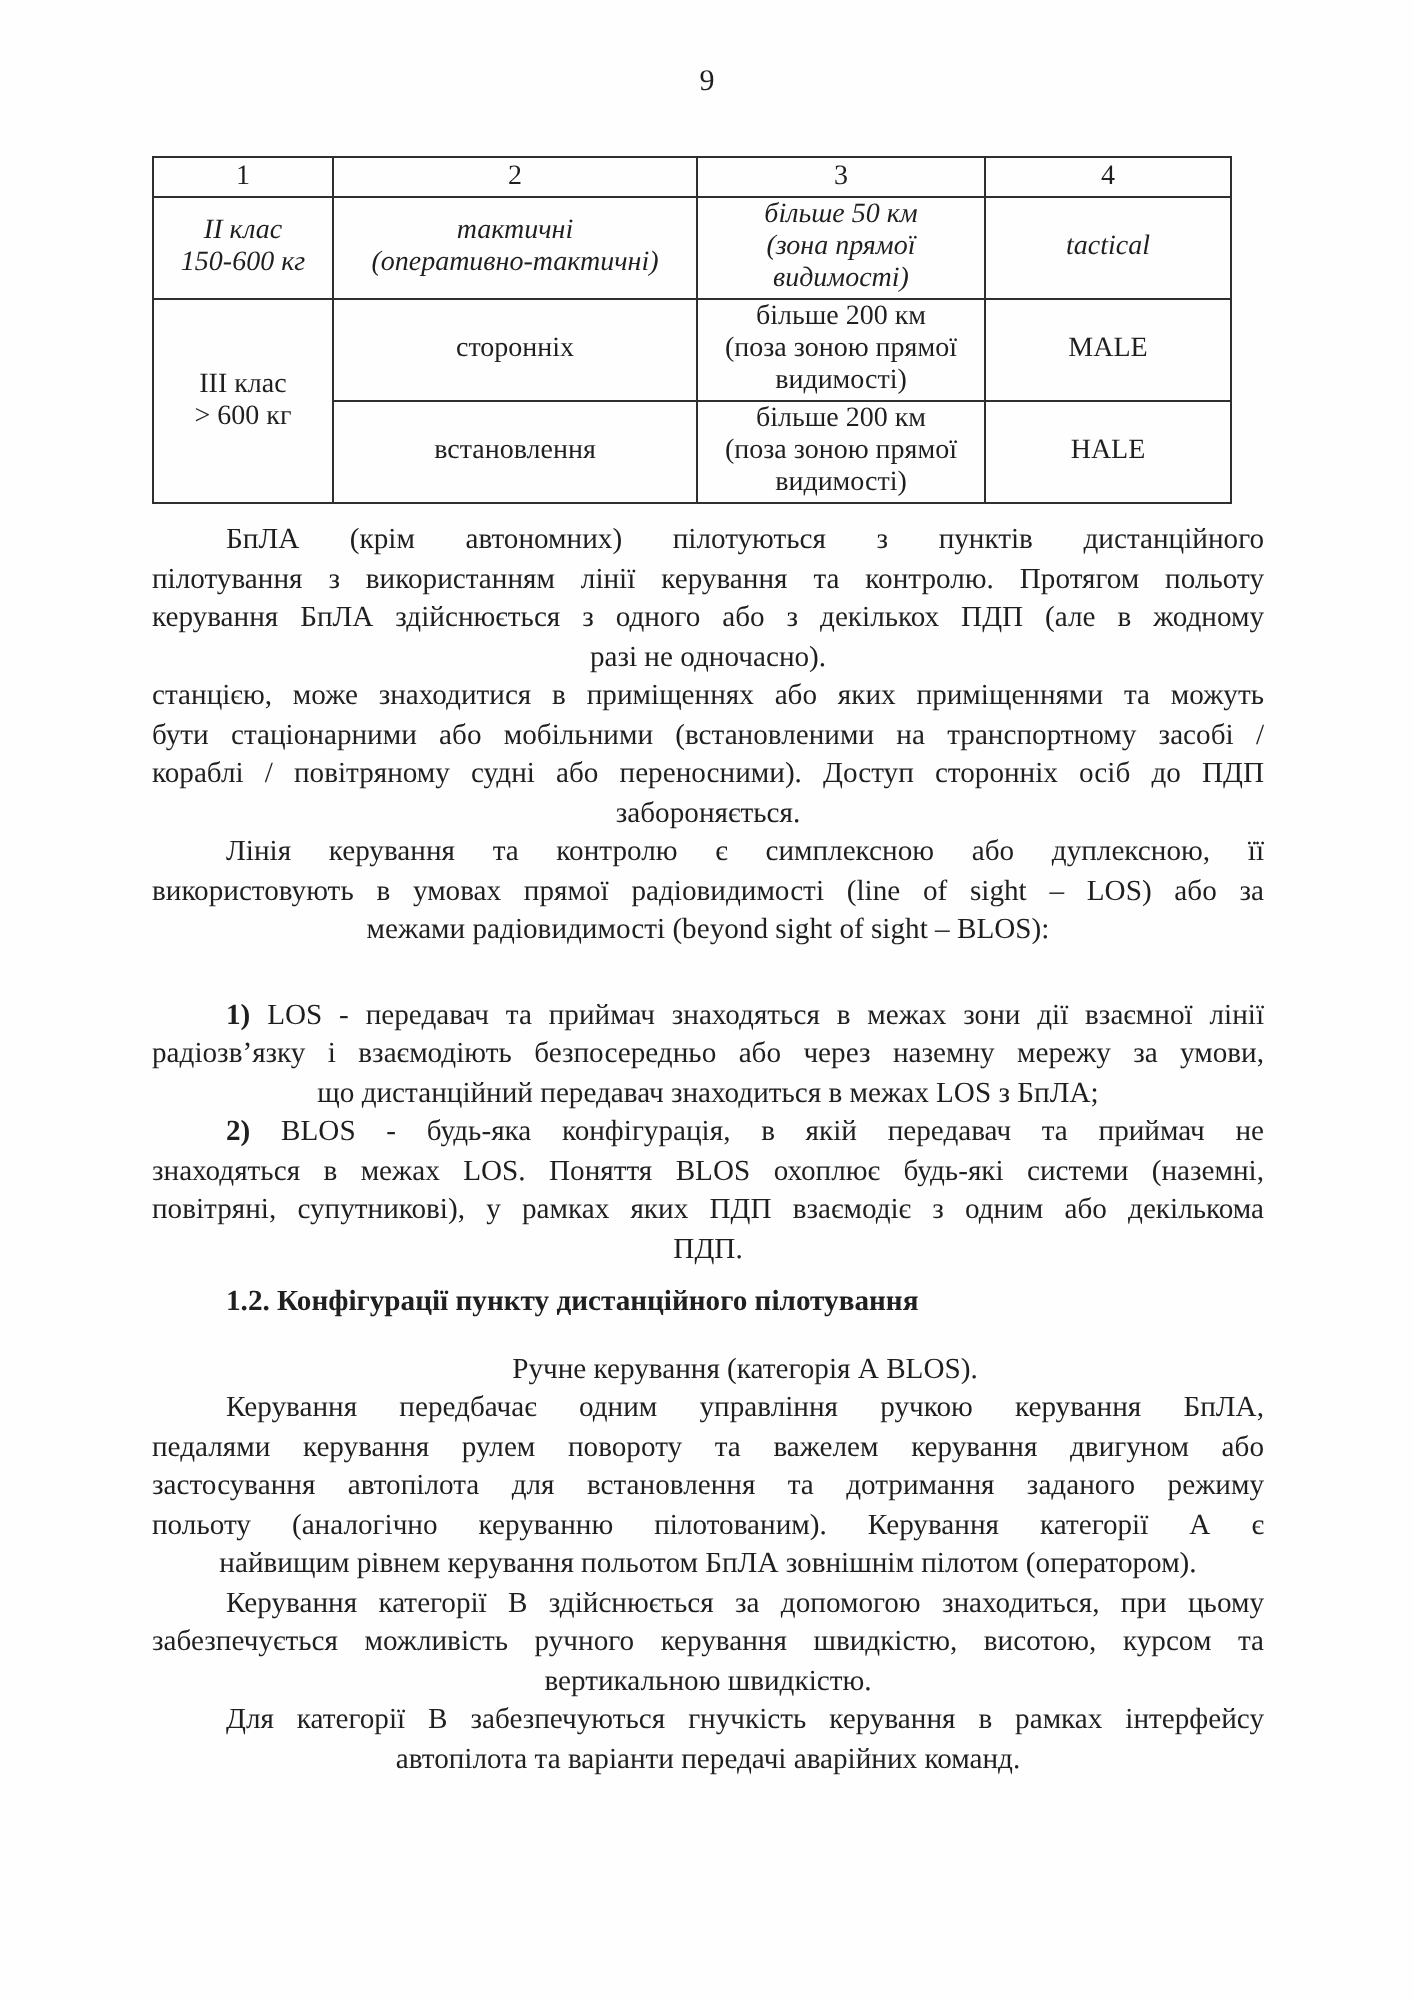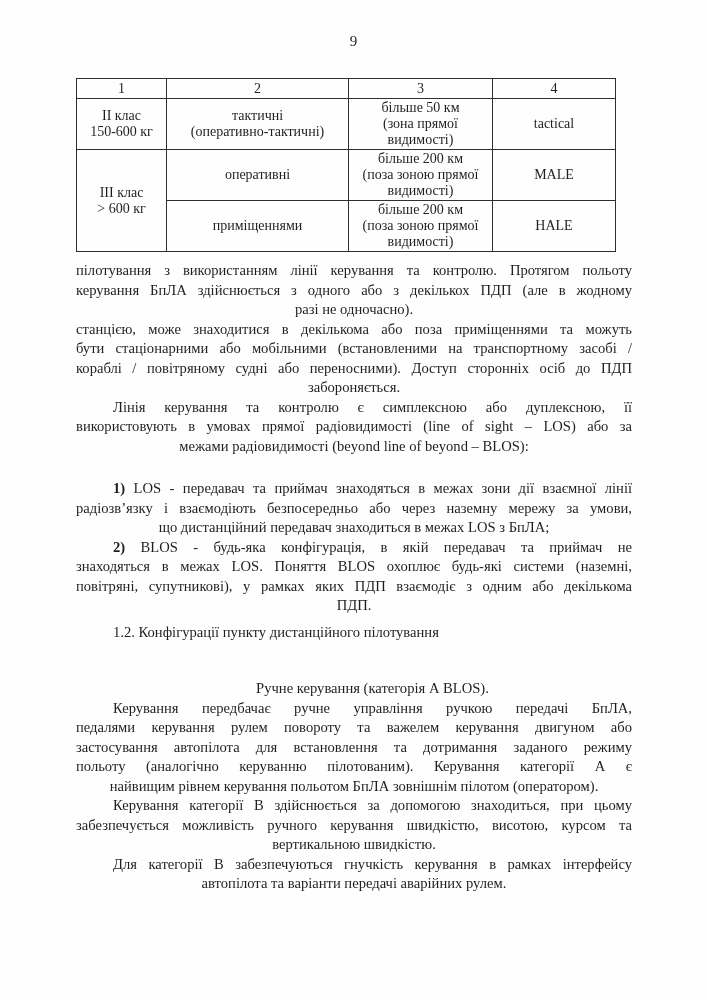--- a/index.html
+++ b/index.html
@@ -36,39 +36,39 @@
     border: 1px solid #2f2f2f;
     text-align: center;
     vertical-align: middle;
     padding: 1px 2px;
     line-height: 16px;
     white-space: pre-line;
     font-weight: normal;
     overflow: hidden;
   }
   table.doc-table thead tr { height: 20px; }
-  table.doc-table tbody tr.r0 { height: 48px; }
+  table.doc-table tbody tr.r0 { height: 48px; font-style: italic; }
   table.doc-table tbody tr.r1 { height: 50px; }
   table.doc-table tbody tr.r2 { height: 47px; }
   .content {
     margin: 9px 75px 0 76px;
     font-size: 14.6px;
     line-height: 19.5px;
   }
   .para { margin: 0; }
   .line { text-align: center; }
   .line.jfull {
     text-align: justify;
     text-align-last: justify;
   }
   .line.first-indent { padding-left: 37px; }
   .heading {
-    font-weight: normal;
+    font-weight: bold;
     padding-left: 37px;
-    margin: 7px 0 37px 0;
+    margin: 7px 0 14px 0;
     white-space: nowrap;
   }
   .space-before { margin-top: 23px; }
   .para b { font-weight: bold; }
 </style>
 </head>
 <body>
 
 <div class="page">
 
@@ -97,80 +97,81 @@
             <td>тактичні
 (оперативно-тактичні)</td>
             <td>більше 50 км
 (зона прямої
 видимості)</td>
             <td>tactical</td>
           </tr>
           <tr class="r1">
             <td rowspan="2">III клас
 &gt; 600 кг</td>
-            <td>оперативні</td>
+            <td>сторонніх</td>
             <td>більше 200 км
 (поза зоною прямої
 видимості)</td>
             <td>MALE</td>
           </tr>
           <tr class="r2">
-            <td>приміщеннями</td>
+            <td>встановлення</td>
             <td>більше 200 км
 (поза зоною прямої
 видимості)</td>
             <td>HALE</td>
           </tr>
         </tbody>
     </table>
   </div>
 
   <div class="content">
       <div class="para">
+        <div class="line jfull first-indent">БпЛА (крім автономних) пілотуються з пунктів дистанційного</div>
         <div class="line jfull">пілотування з використанням лінії керування та контролю. Протягом польоту</div>
         <div class="line jfull">керування БпЛА здійснюється з одного або з декількох ПДП (але в жодному</div>
         <div class="line">разі не одночасно).</div>
       </div>
       <div class="para">
-        <div class="line jfull">станцією, може знаходитися в декількома або поза приміщеннями та можуть</div>
+        <div class="line jfull">станцією, може знаходитися в приміщеннях або яких приміщеннями та можуть</div>
         <div class="line jfull">бути стаціонарними або мобільними (встановленими на транспортному засобі /</div>
         <div class="line jfull">кораблі / повітряному судні або переносними). Доступ сторонніх осіб до ПДП</div>
         <div class="line">забороняється.</div>
       </div>
       <div class="para">
         <div class="line jfull first-indent">Лінія керування та контролю є симплексною або дуплексною, її</div>
         <div class="line jfull">використовують в умовах прямої радіовидимості (line of sight – LOS) або за</div>
-        <div class="line">межами радіовидимості (beyond line of beyond – BLOS):</div>
+        <div class="line">межами радіовидимості (beyond sight of sight – BLOS):</div>
       </div>
       <div class="para space-before">
         <div class="line jfull first-indent"><b>1)</b> LOS - передавач та приймач знаходяться в межах зони дії взаємної лінії</div>
         <div class="line jfull">радіозв’язку і взаємодіють безпосередньо або через наземну мережу за умови,</div>
         <div class="line">що дистанційний передавач знаходиться в межах LOS з БпЛА;</div>
       </div>
       <div class="para">
         <div class="line jfull first-indent"><b>2)</b> BLOS - будь-яка конфігурація, в якій передавач та приймач не</div>
         <div class="line jfull">знаходяться в межах LOS. Поняття BLOS охоплює будь-які системи (наземні,</div>
         <div class="line jfull">повітряні, супутникові), у рамках яких ПДП взаємодіє з одним або декількома</div>
         <div class="line">ПДП.</div>
       </div>
       <div class="heading">1.2. Конфігурації пункту дистанційного пілотування</div>
       <div class="para">
         <div class="line first-indent">Ручне керування (категорія А BLOS).</div>
       </div>
       <div class="para">
-        <div class="line jfull first-indent">Керування передбачає ручне управління ручкою передачі БпЛА,</div>
+        <div class="line jfull first-indent">Керування передбачає одним управління ручкою керування БпЛА,</div>
         <div class="line jfull">педалями керування рулем повороту та важелем керування двигуном або</div>
         <div class="line jfull">застосування автопілота для встановлення та дотримання заданого режиму</div>
         <div class="line jfull">польоту (аналогічно керуванню пілотованим). Керування категорії А є</div>
         <div class="line">найвищим рівнем керування польотом БпЛА зовнішнім пілотом (оператором).</div>
       </div>
       <div class="para">
         <div class="line jfull first-indent">Керування категорії В здійснюється за допомогою знаходиться, при цьому</div>
         <div class="line jfull">забезпечується можливість ручного керування швидкістю, висотою, курсом та</div>
         <div class="line">вертикальною швидкістю.</div>
       </div>
       <div class="para">
         <div class="line jfull first-indent">Для категорії В забезпечуються гнучкість керування в рамках інтерфейсу</div>
-        <div class="line">автопілота та варіанти передачі аварійних рулем.</div>
+        <div class="line">автопілота та варіанти передачі аварійних команд.</div>
       </div>
     </div>
 
 </div>
 
 </body></html>

